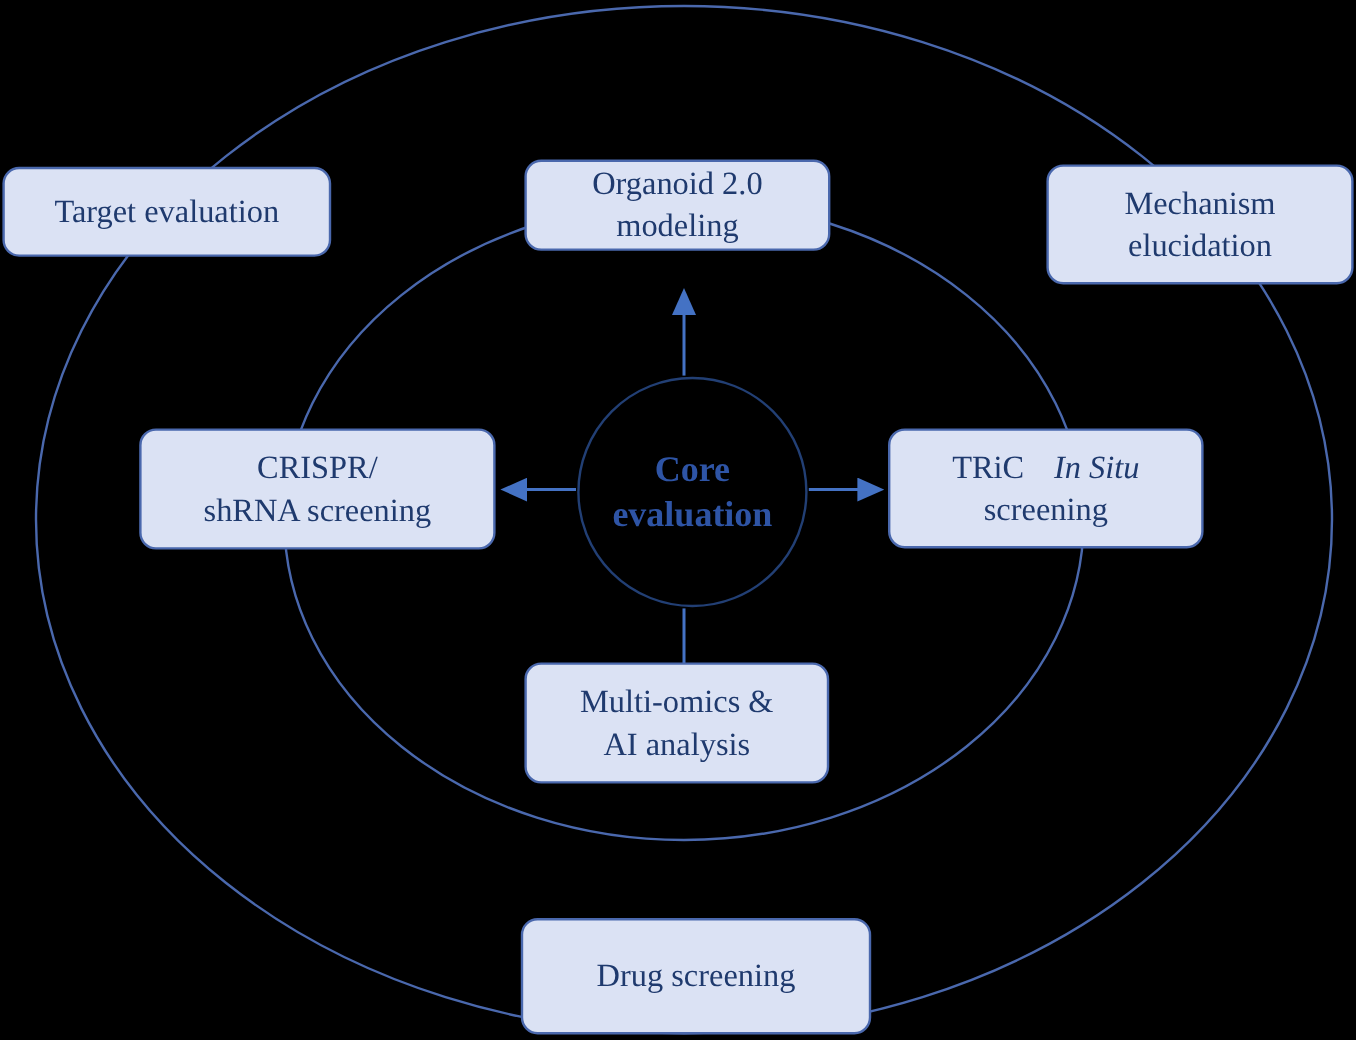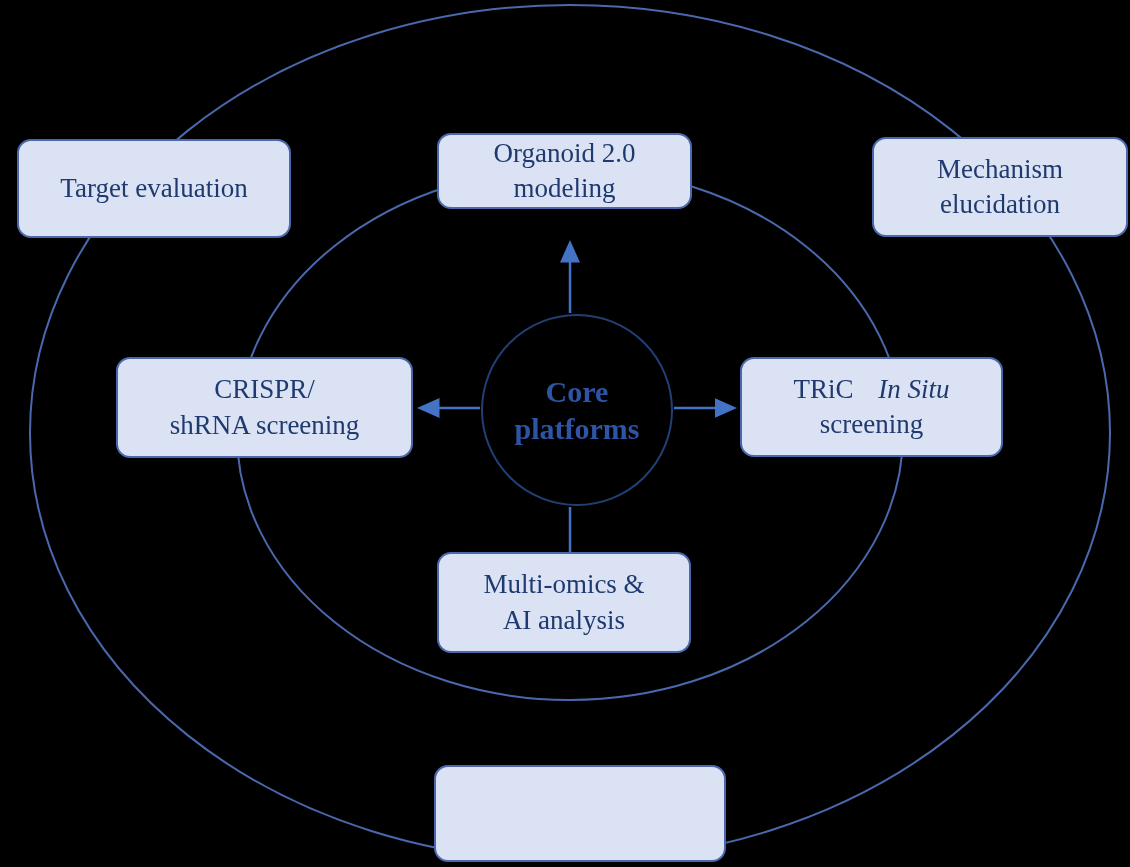--- a/index.html
+++ b/index.html
@@ -50,21 +50,21 @@
     justify-content: center;
     text-align: center;
     color: #2e54a5;
     font-weight: bold;
     font-size: 30px;
     line-height: 1.25;
   }
   .italic { font-style: italic; margin-left: 18px; }
 
   
-  .box-target     { left: 17px;   top: 139px; width: 274px; height: 99px;  }
+  .box-target     { left: 2px;   top: 139px; width: 274px; height: 75px;  }
   .box-organoid   { left: 437px; top: 133px; width: 255px; height: 76px; }
   .box-mechanism  { left: 872px; top: 137px; width: 256px; height: 100px; }
   .box-crispr     { left: 116px; top: 357px; width: 297px; height: 101px; }
   .box-tric       { left: 740px; top: 357px; width: 263px; height: 100px; }
   .box-multiomics { left: 437px; top: 552px; width: 254px; height: 101px; }
   .box-drug       { left: 434px; top: 765px; width: 292px; height: 97px;  }
 </style>
 </head>
 <body>
 
@@ -84,21 +84,21 @@
     <circle cx="577" cy="410" r="95" fill="none" stroke="#223f74" stroke-width="2"></circle>
 
     <line x1="570" y1="313" x2="570" y2="245" stroke="#4472c4" stroke-width="2.5" marker-end="url(#arrowhead)"></line>
     <line x1="480" y1="408" x2="422" y2="408" stroke="#4472c4" stroke-width="2.5" marker-end="url(#arrowhead)"></line>
     <line x1="674" y1="408" x2="732" y2="408" stroke="#4472c4" stroke-width="2.5" marker-end="url(#arrowhead)"></line>
     <line x1="570" y1="507" x2="570" y2="578" stroke="#4472c4" stroke-width="2.5" marker-end="url(#arrowhead)"></line>
   </svg>
 
   <div class="center-label">
     <span class="lbl">Core</span>
-    <span class="lbl">platforms</span>
+    <span class="lbl">evaluation</span>
   </div>
 
   <div class="node-box box-target">
     <div>
       <span class="lbl">Target evaluation</span>
     </div>
   </div>
 
   <div class="node-box box-organoid">
     <div>
@@ -130,17 +130,17 @@
 
   <div class="node-box box-multiomics">
     <div>
       <span class="lbl">Multi-omics &amp;</span><br>
       <span class="lbl">AI analysis</span>
     </div>
   </div>
 
   <div class="node-box box-drug">
     <div>
-      <br>
+      <span class="lbl">Drug screening</span><br>
     </div>
   </div>
 
 </div>
 
 </body></html>

